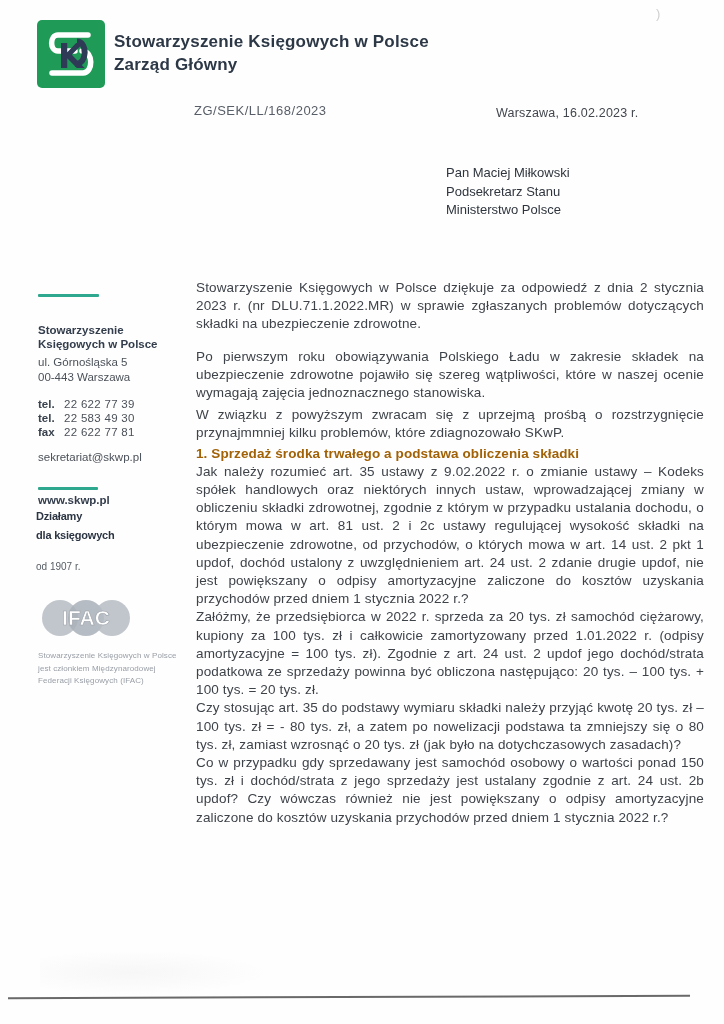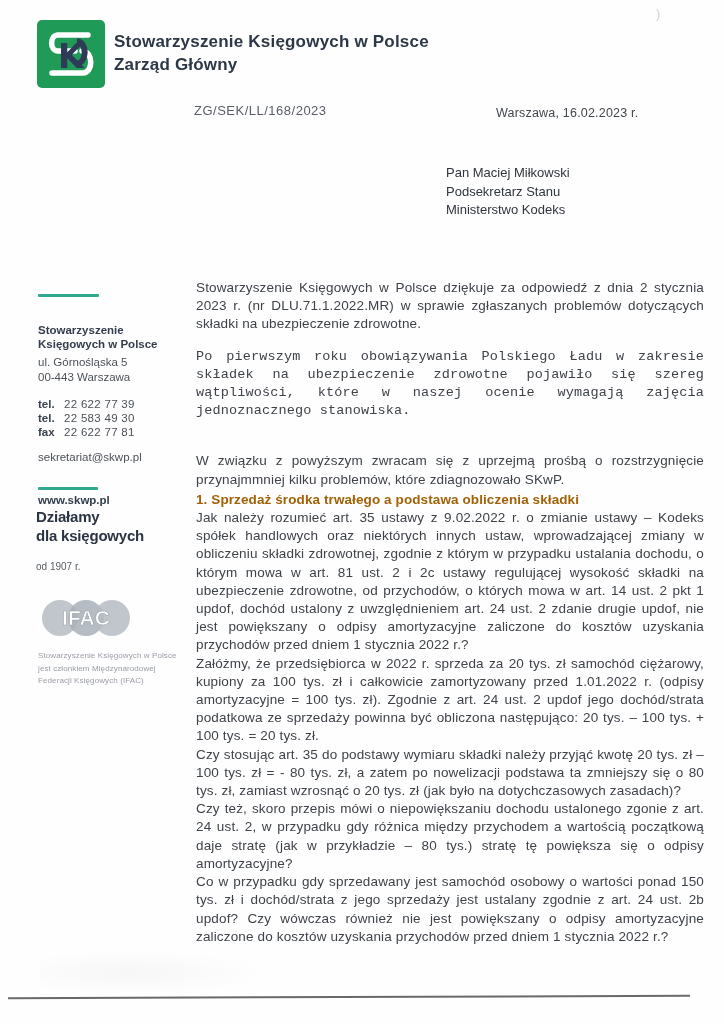--- a/index.html
+++ b/index.html
@@ -39,36 +39,36 @@
   .sb-addr{
     position:absolute;left:38px;top:355px;white-space:nowrap;
     font-size:11.5px;line-height:14.5px;color:#4b5159;
   }
   .sb-phones{position:absolute;left:38px;top:397px;font-size:11.5px;line-height:14.2px;white-space:nowrap;}
   .ph-label{display:inline-block;width:26px;font-weight:bold;color:#39424e;}
   .ph-num{color:#4b5159;letter-spacing:.3px;}
   .sb-email{position:absolute;left:38px;top:451px;font-size:11.5px;color:#4b5159;}
   .sb-www{position:absolute;left:38px;top:466px;font-size:11.5px;font-weight:bold;color:#333d4c;margin-top:28px;}
   .tagline{position:absolute;left:36px;top:507px;width:160px;}
-  .tg-big{font-size:15px;font-weight:bold;color:#2b3442;line-height:19px;letter-spacing:-.2px;}
+  .tg-big{font-size:11px;font-weight:bold;color:#2b3442;line-height:19px;letter-spacing:-.2px;}
   .tg-small{font-size:10px;color:#565c64;margin-top:16px;}
   .ifac{position:absolute;left:36px;top:594px;width:100px;height:50px;}
   .ifac-note{
     position:absolute;left:38px;top:650px;white-space:nowrap;
     font-size:8px;line-height:12.5px;color:#989ea6;letter-spacing:.1px;
   }
   
   .main{
     position:absolute;left:196px;top:279px;width:508px;
     font-size:13.5px;line-height:18.2px;text-align:justify;
     color:#3e434a;letter-spacing:.15px;
   }
   .main p{margin:0;}
   .main .p1{margin-bottom:14px;}
-  .main .p2{margin-bottom:32px;font-family:Liberation Mono, monospace;}
+  .main .p2{margin-bottom:4px;}
   .main .p3{margin-bottom:2px;}
   .main h2{font-size:13.5px;font-weight:bold;color:#a16207;margin:0 0 0 0;letter-spacing:.1px;}
   
   .scan-mark{position:absolute;left:656px;top:6px;font-size:13px;color:#cfcfcf;}
   .scan-line{
     position:absolute;left:8px;top:996px;width:682px;height:1.6px;
     background:#4f4f4f;opacity:.85;transform:rotate(-.22deg);
   }
   .smudge{
     position:absolute;left:40px;top:950px;width:230px;height:45px;
@@ -97,21 +97,21 @@
     <div>Stowarzyszenie Księgowych w Polsce</div>
     <div>Zarząd Główny</div>
   </div>
 
   <div class="reference">ZG/SEK/LL/168/2023</div>
   <div class="place-date">Warszawa, 16.02.2023 r.</div>
 
   <div class="recipient">
     <div>Pan Maciej Miłkowski</div>
     <div>Podsekretarz Stanu</div>
-    <div>Ministerstwo Kodeks</div>
+    <div>Ministerstwo Polsce</div>
   </div>
 
   <div class="rule rule-top"></div>
 
   <div class="sb-org">
     <div>Stowarzyszenie</div>
     <div>Księgowych w Polsce</div>
   </div>
 
   <div class="sb-addr">
@@ -152,20 +152,19 @@
   </div>
 
   <div class="main">
     <p class="p1">Stowarzyszenie Księgowych w Polsce dziękuje za odpowiedź z dnia 2 stycznia 2023 r. (nr DLU.71.1.2022.MR) w sprawie zgłaszanych problemów dotyczących składki na ubezpieczenie zdrowotne.</p>
     <p class="p2">Po pierwszym roku obowiązywania Polskiego Ładu w zakresie składek na ubezpieczenie zdrowotne pojawiło się szereg wątpliwości, które w naszej ocenie wymagają zajęcia jednoznacznego stanowiska.</p>
     <p class="p3">W związku z powyższym zwracam się z uprzejmą prośbą o rozstrzygnięcie przynajmmniej kilku problemów, które zdiagnozowało SKwP.</p>
     <h2>1. Sprzedaż środka trwałego a podstawa obliczenia składki</h2>
     <p>Jak należy rozumieć art. 35 ustawy z 9.02.2022 r. o zmianie ustawy – Kodeks spółek handlowych oraz niektórych innych ustaw, wprowadzającej zmiany w obliczeniu składki zdrowotnej, zgodnie z którym w przypadku ustalania dochodu, o którym mowa w art. 81 ust. 2 i 2c ustawy regulującej wysokość składki na ubezpieczenie zdrowotne, od przychodów, o których mowa w art. 14 ust. 2 pkt 1 updof, dochód ustalony z uwzględnieniem art. 24 ust. 2 zdanie drugie updof, nie jest powiększany o odpisy amortyzacyjne zaliczone do kosztów uzyskania przychodów przed dniem 1 stycznia 2022 r.?</p>
     <p>Załóżmy, że przedsiębiorca w 2022 r. sprzeda za 20 tys. zł samochód ciężarowy, kupiony za 100 tys. zł i całkowicie zamortyzowany przed 1.01.2022 r. (odpisy amortyzacyjne = 100 tys. zł). Zgodnie z art. 24 ust. 2 updof jego dochód/strata podatkowa ze sprzedaży powinna być obliczona następująco: 20 tys. – 100 tys. + 100 tys. = 20 tys. zł.</p>
     <p>Czy stosując art. 35 do podstawy wymiaru składki należy przyjąć kwotę 20 tys. zł – 100 tys. zł = - 80 tys. zł, a zatem po nowelizacji podstawa ta zmniejszy się o 80 tys. zł, zamiast wzrosnąć o 20 tys. zł (jak było na dotychczasowych zasadach)?</p>
-    <p>Czy też, skoro przepis mówi o niepowiększaniu dochodu ustalonego zgonie z art. 24 ust. 2, w przypadku gdy różnica między przychodem a wartością początkową daje stratę (jak w przykładzie – 80 tys.) stratę tę powiększa się o odpisy amortyzacyjne?</p>
     <p>Co w przypadku gdy sprzedawany jest samochód osobowy o wartości ponad 150 tys. zł i dochód/strata z jego sprzedaży jest ustalany zgodnie z art. 24 ust. 2b updof?  Czy wówczas również nie jest powiększany o odpisy amortyzacyjne zaliczone do kosztów uzyskania przychodów przed dniem 1 stycznia 2022 r.?</p>
   </div>
 
   <div class="smudge"></div>
   <div class="scan-line"></div>
 
 </div>
 
 </body></html>

